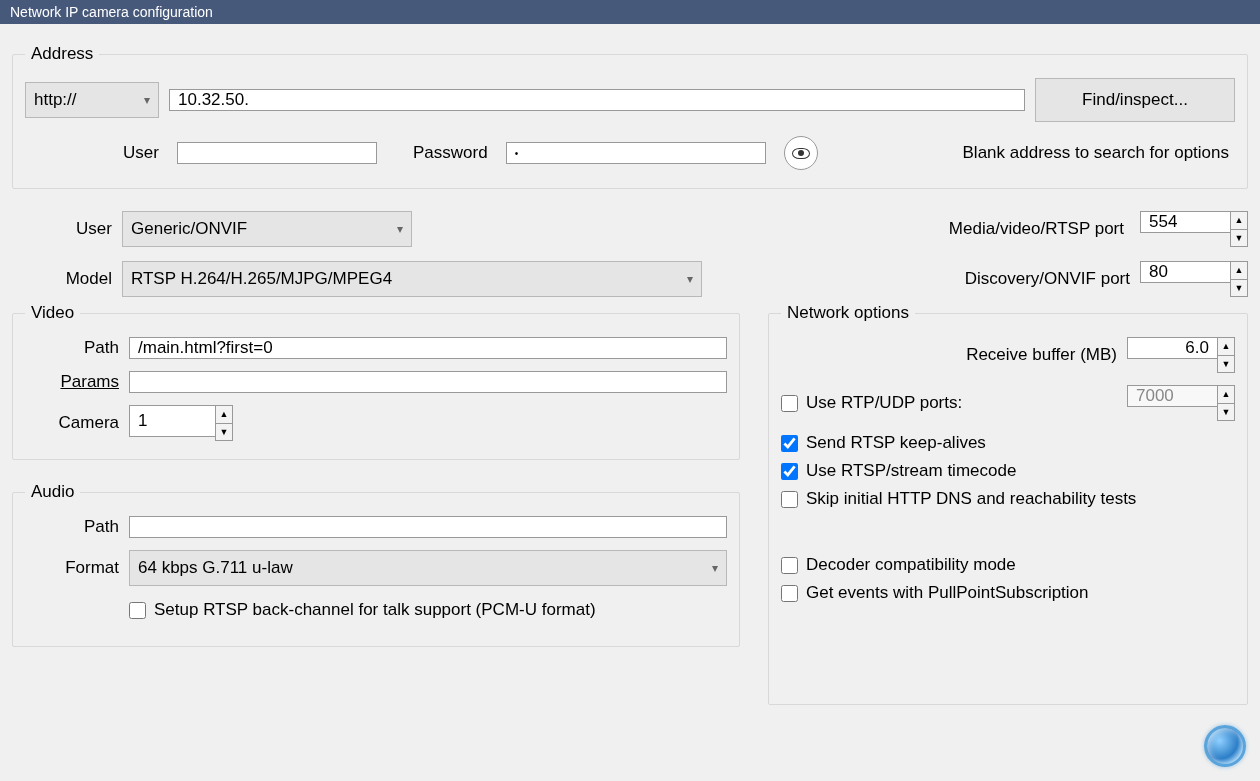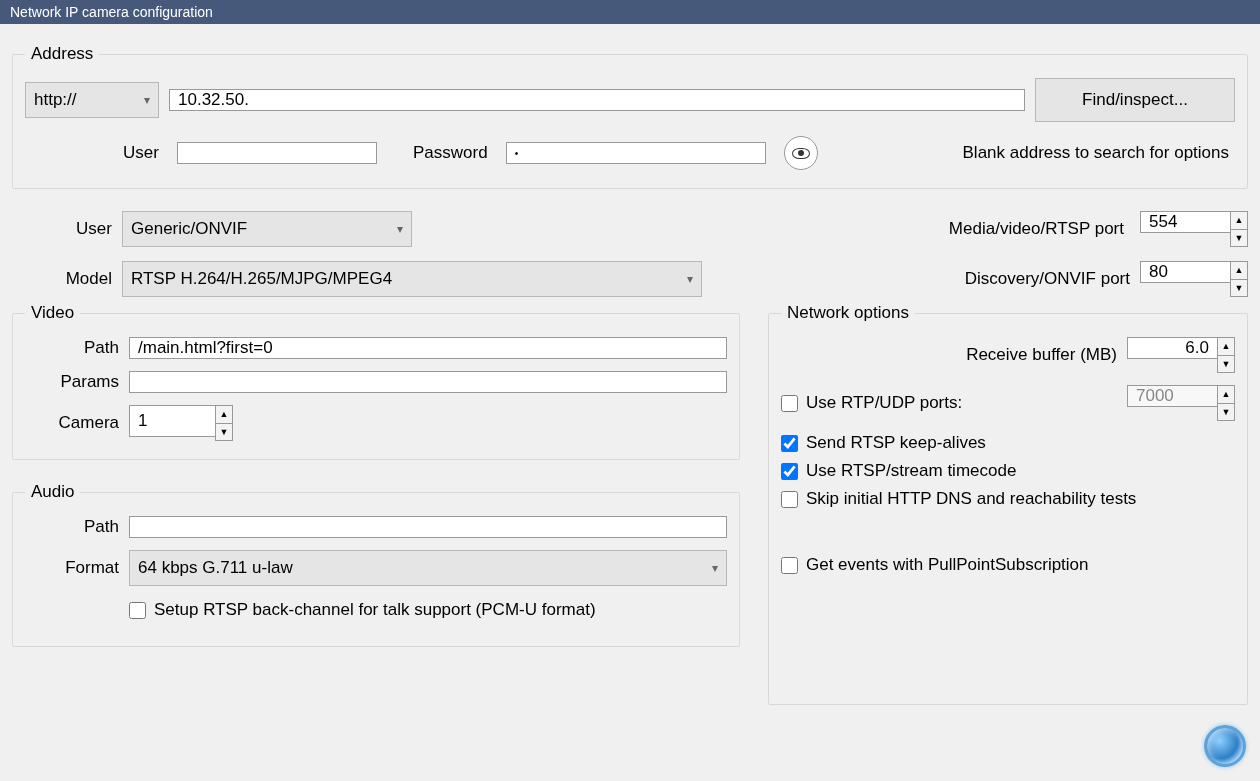--- a/index.html
+++ b/index.html
@@ -123,21 +123,21 @@
     <div class="two-col">
       <div class="col-left">
 
         <fieldset>
           <legend>Video</legend>
           <div class="row" style="margin-bottom:12px;">
             <div class="label" style="width:94px;">Path</div>
             <input type="text" style="flex: 1 1 0%;" value="/main.html?first=0">
           </div>
           <div class="row" style="margin-bottom:12px;">
-            <div class="label" style="width:94px;">Params</div>
+            <div class="label" style="width:94px;text-decoration:underline;">Params</div>
             <input type="text" style="flex: 1 1 0%;" value="">
           </div>
           <div class="row">
             <div class="label" style="width:94px;">Camera</div>
             <div class="spinbox small">
               <input type="text" style="width: 86px;" value="1">
               <div class="spins">
                 <button>▲</button>
                 <button>▼</button>
               </div>
@@ -202,20 +202,24 @@
           <div class="checkbox-row">
             <input type="checkbox" checked="" style="">
             <span>Use RTSP/stream timecode</span>
           </div>
           <div class="checkbox-row" style="margin-bottom:46px;">
             <input type="checkbox" style="">
             <span>Skip initial HTTP DNS and reachability tests</span>
           </div>
           <div class="checkbox-row">
             <input type="checkbox" style="">
+            <span>Decoder compatibility mode</span>
+          </div>
+          <div class="checkbox-row">
+            <input type="checkbox" style="">
             <span>Get events with PullPointSubscription</span>
           </div>
         </fieldset>
       </div>
     </div>
 
   </div>
 
   <div class="orb"></div>
 </div>

